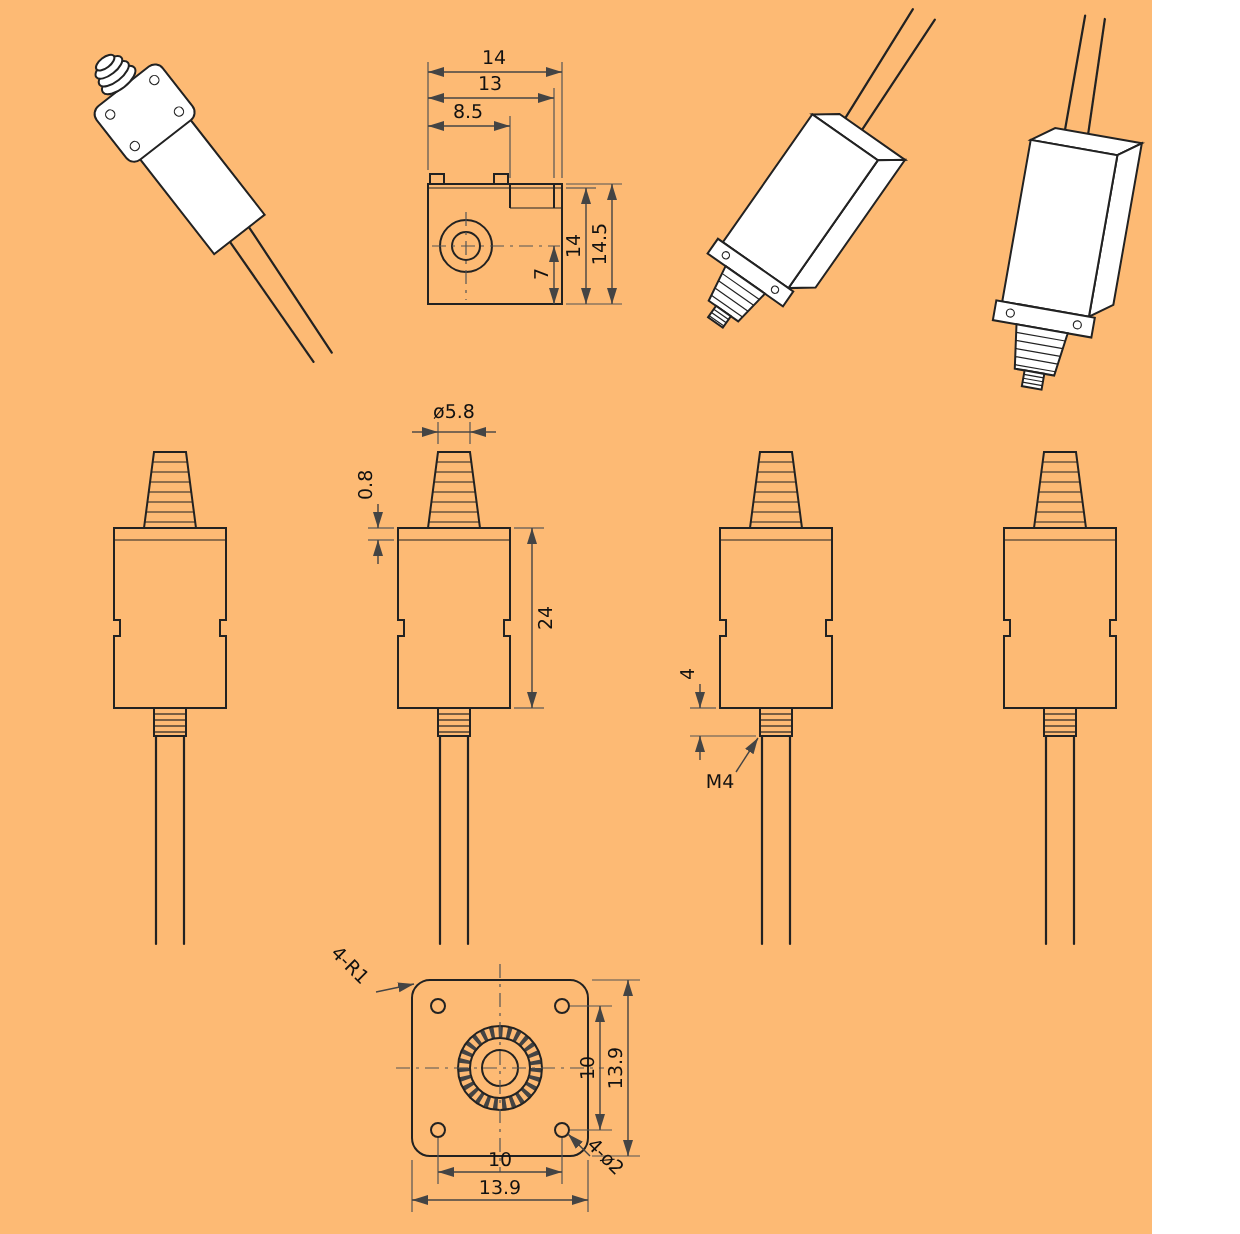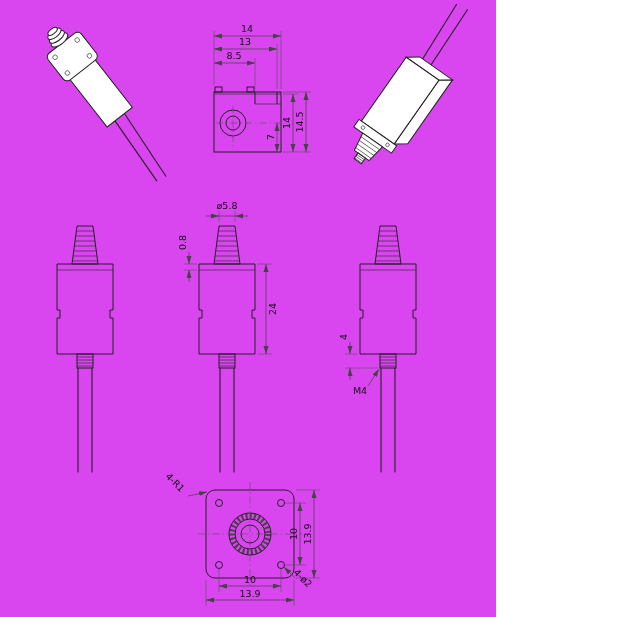--- a/index.html
+++ b/index.html
@@ -1,16 +1,16 @@
 <!DOCTYPE html>
 <html><head>
 <meta charset="utf-8">
 <style>
   html,body { margin:0; padding:0; background:#ffffff; }
-  .stage { width:496px; height:617px; position:relative; background:#d946ef; overflow:hidden; }
+  .stage { width:576px; height:617px; position:relative; background:#fdba74; overflow:hidden; }
   svg { display:block; }
   .ln   { stroke:#222; fill:none; stroke-width:1; }
   .fc   { stroke:#222; fill:#fff;  stroke-width:1; }
   .thin { stroke:#222; fill:none; stroke-width:0.6; }
   .wire { stroke:#222; fill:none; stroke-width:1.1; stroke-linecap:round; }
   .dim  { stroke:#444; fill:none; stroke-width:0.7; }
   .ext  { stroke:#555; fill:none; stroke-width:0.6; }
   .cl   { stroke:#555; fill:none; stroke-width:0.6; stroke-dasharray:7 3 1.5 3; }
   .knurl{ stroke:#444; fill:none; stroke-width:5.5; stroke-dasharray:2 2.2; }
   text.dimtxt { font-family:"DejaVu Sans", sans-serif; font-size:9.5px; fill:#111; }

